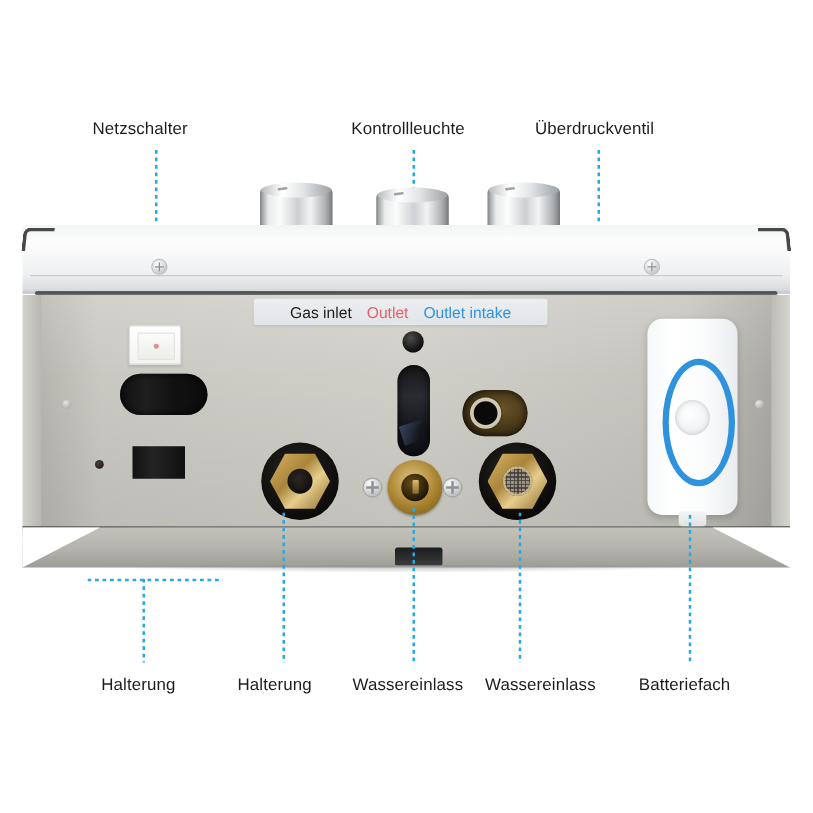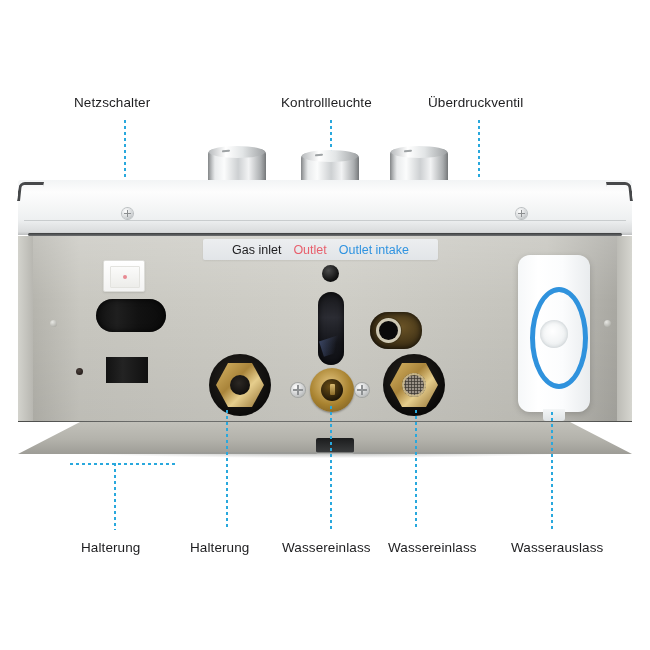--- a/index.html
+++ b/index.html
@@ -404,15 +404,15 @@
 
   <div class="lead-v" style="left:226px;top:408px;height:120px;"></div>
   <div class="lead-v" style="left:330px;top:404px;height:124px;"></div>
   <div class="lead-v" style="left:415px;top:408px;height:120px;"></div>
   <div class="lead-v" style="left:551px;top:410px;height:118px;"></div>
 
   <div class="label" style="left:81px;top:538px;">Halterung</div>
   <div class="label" style="left:190px;top:538px;">Halterung</div>
   <div class="label" style="left:282px;top:538px;">Wassereinlass</div>
   <div class="label" style="left:388px;top:538px;">Wassereinlass</div>
-  <div class="label" style="left:511px;top:538px;">Wasserauslass</div>
+  <div class="label" style="left:511px;top:538px;">Batteriefach</div>
 
 </div>
 
 </body></html>

